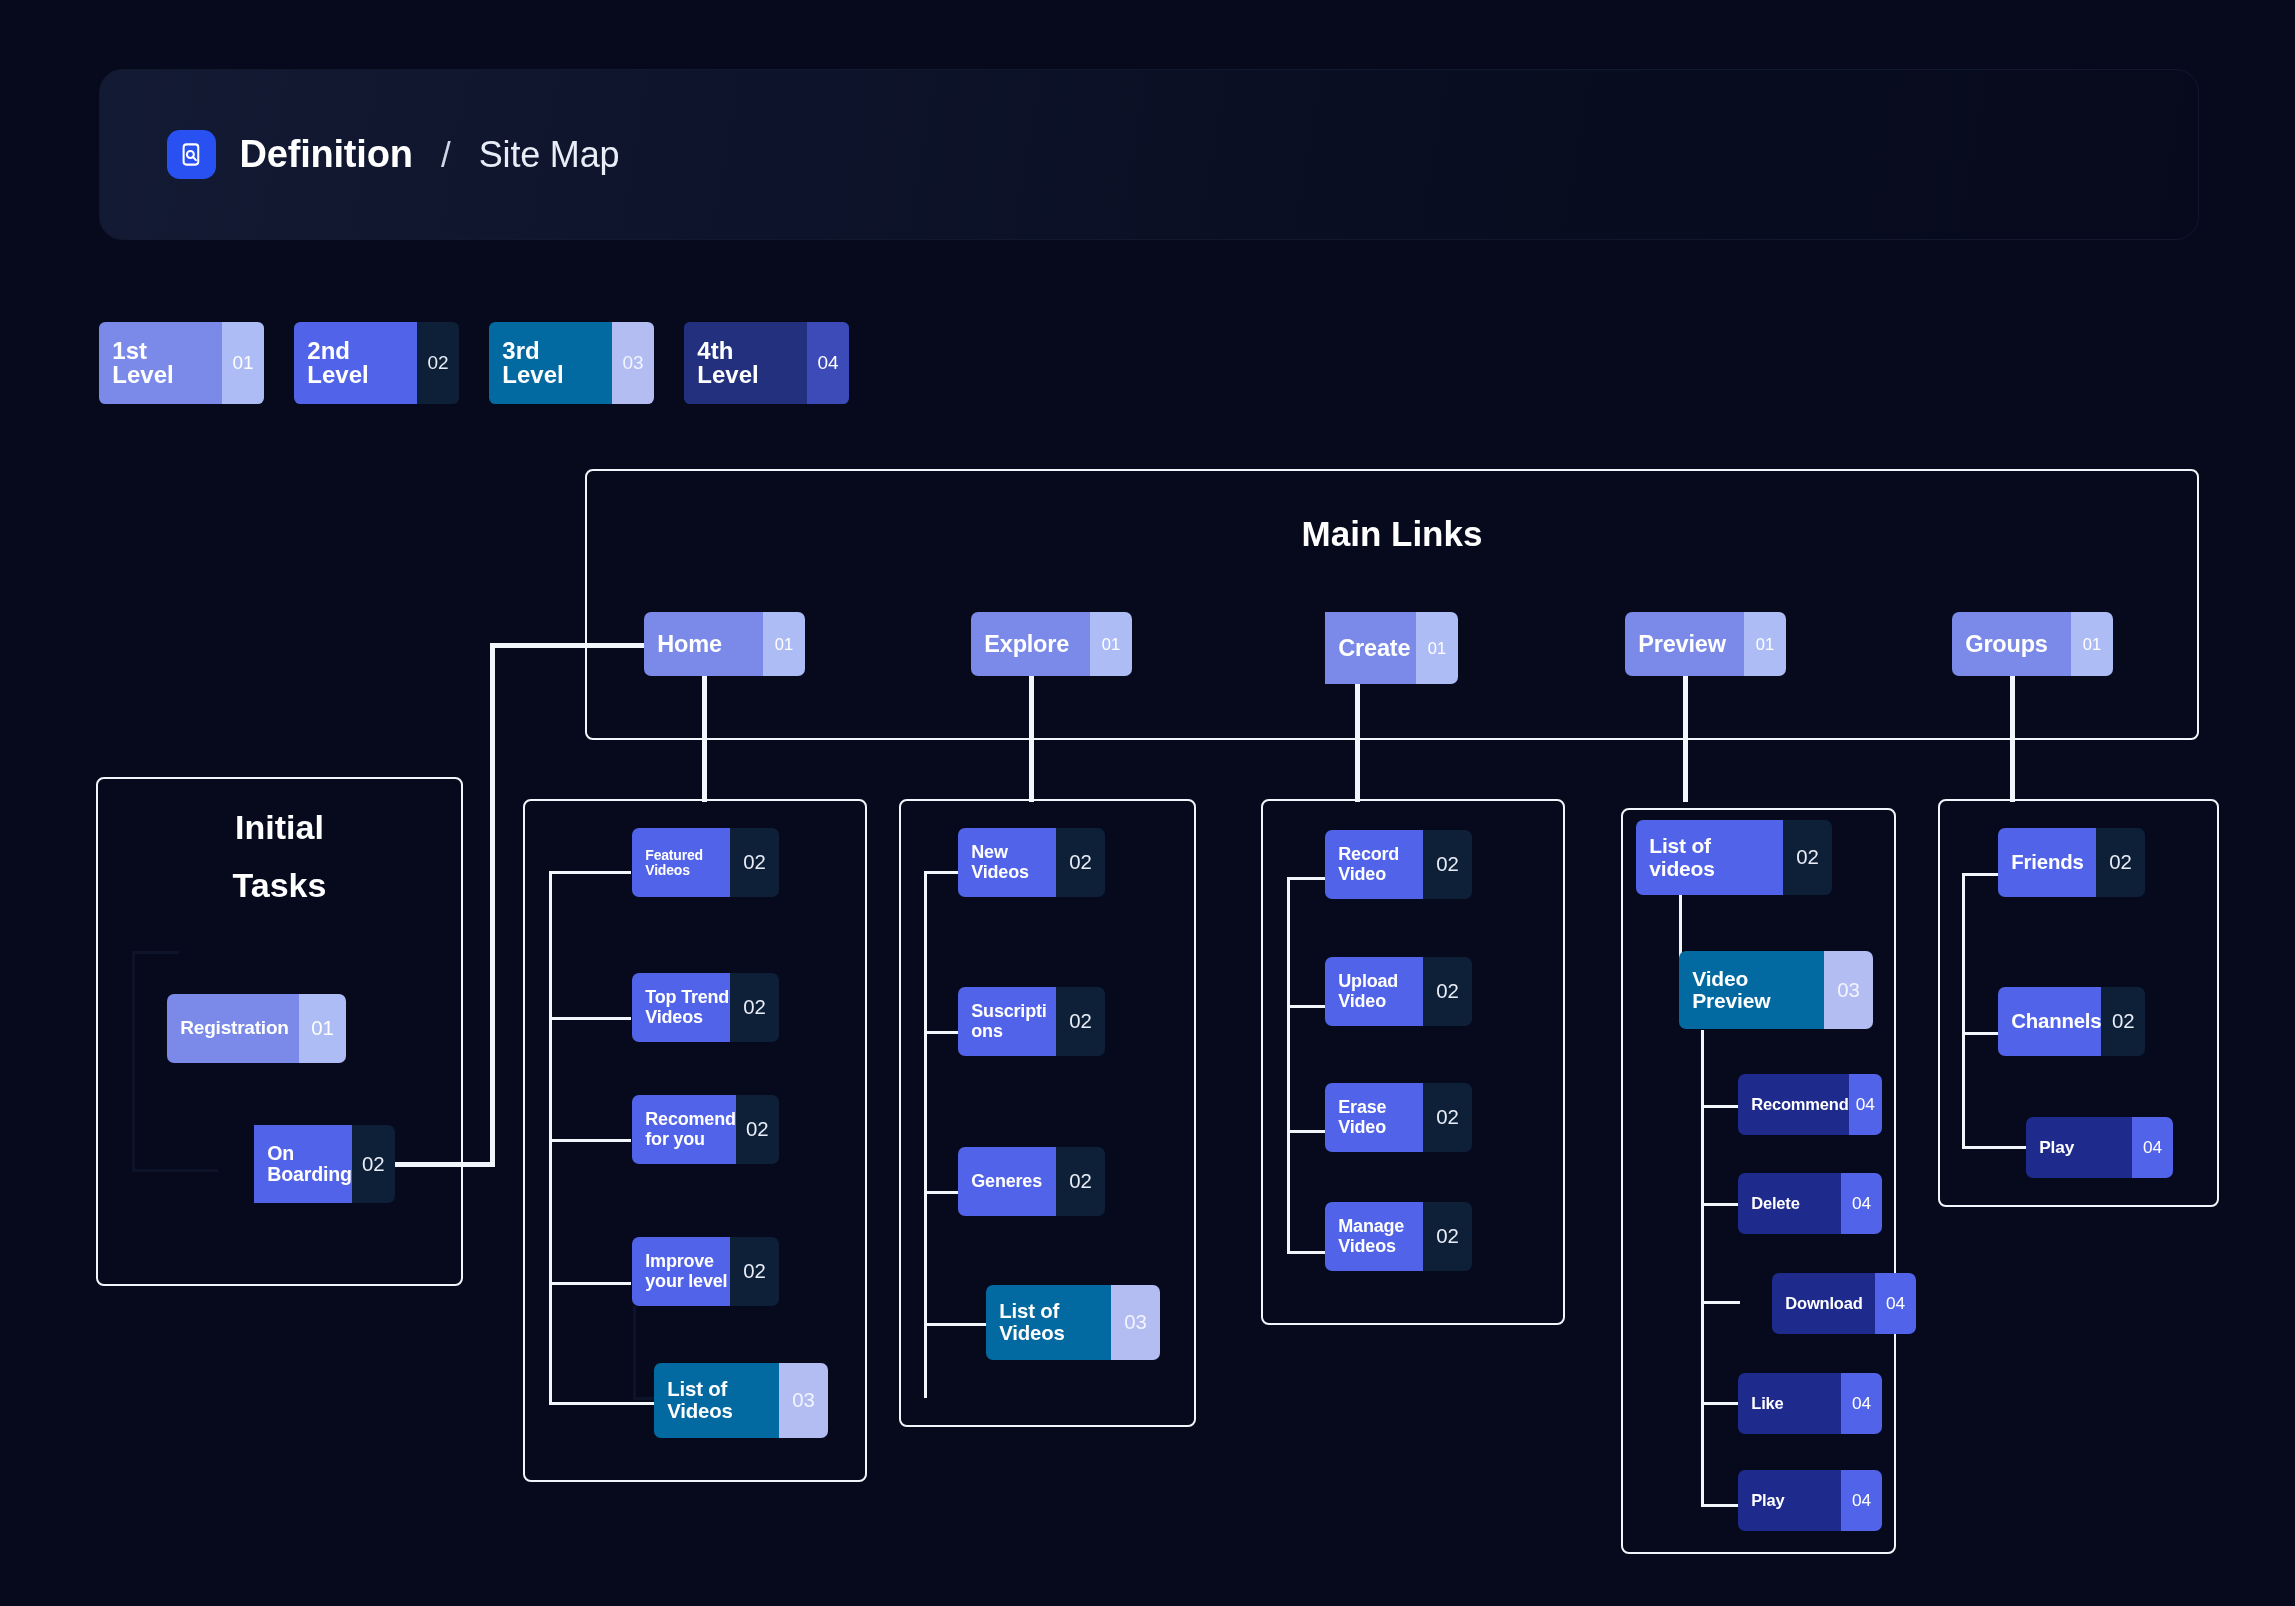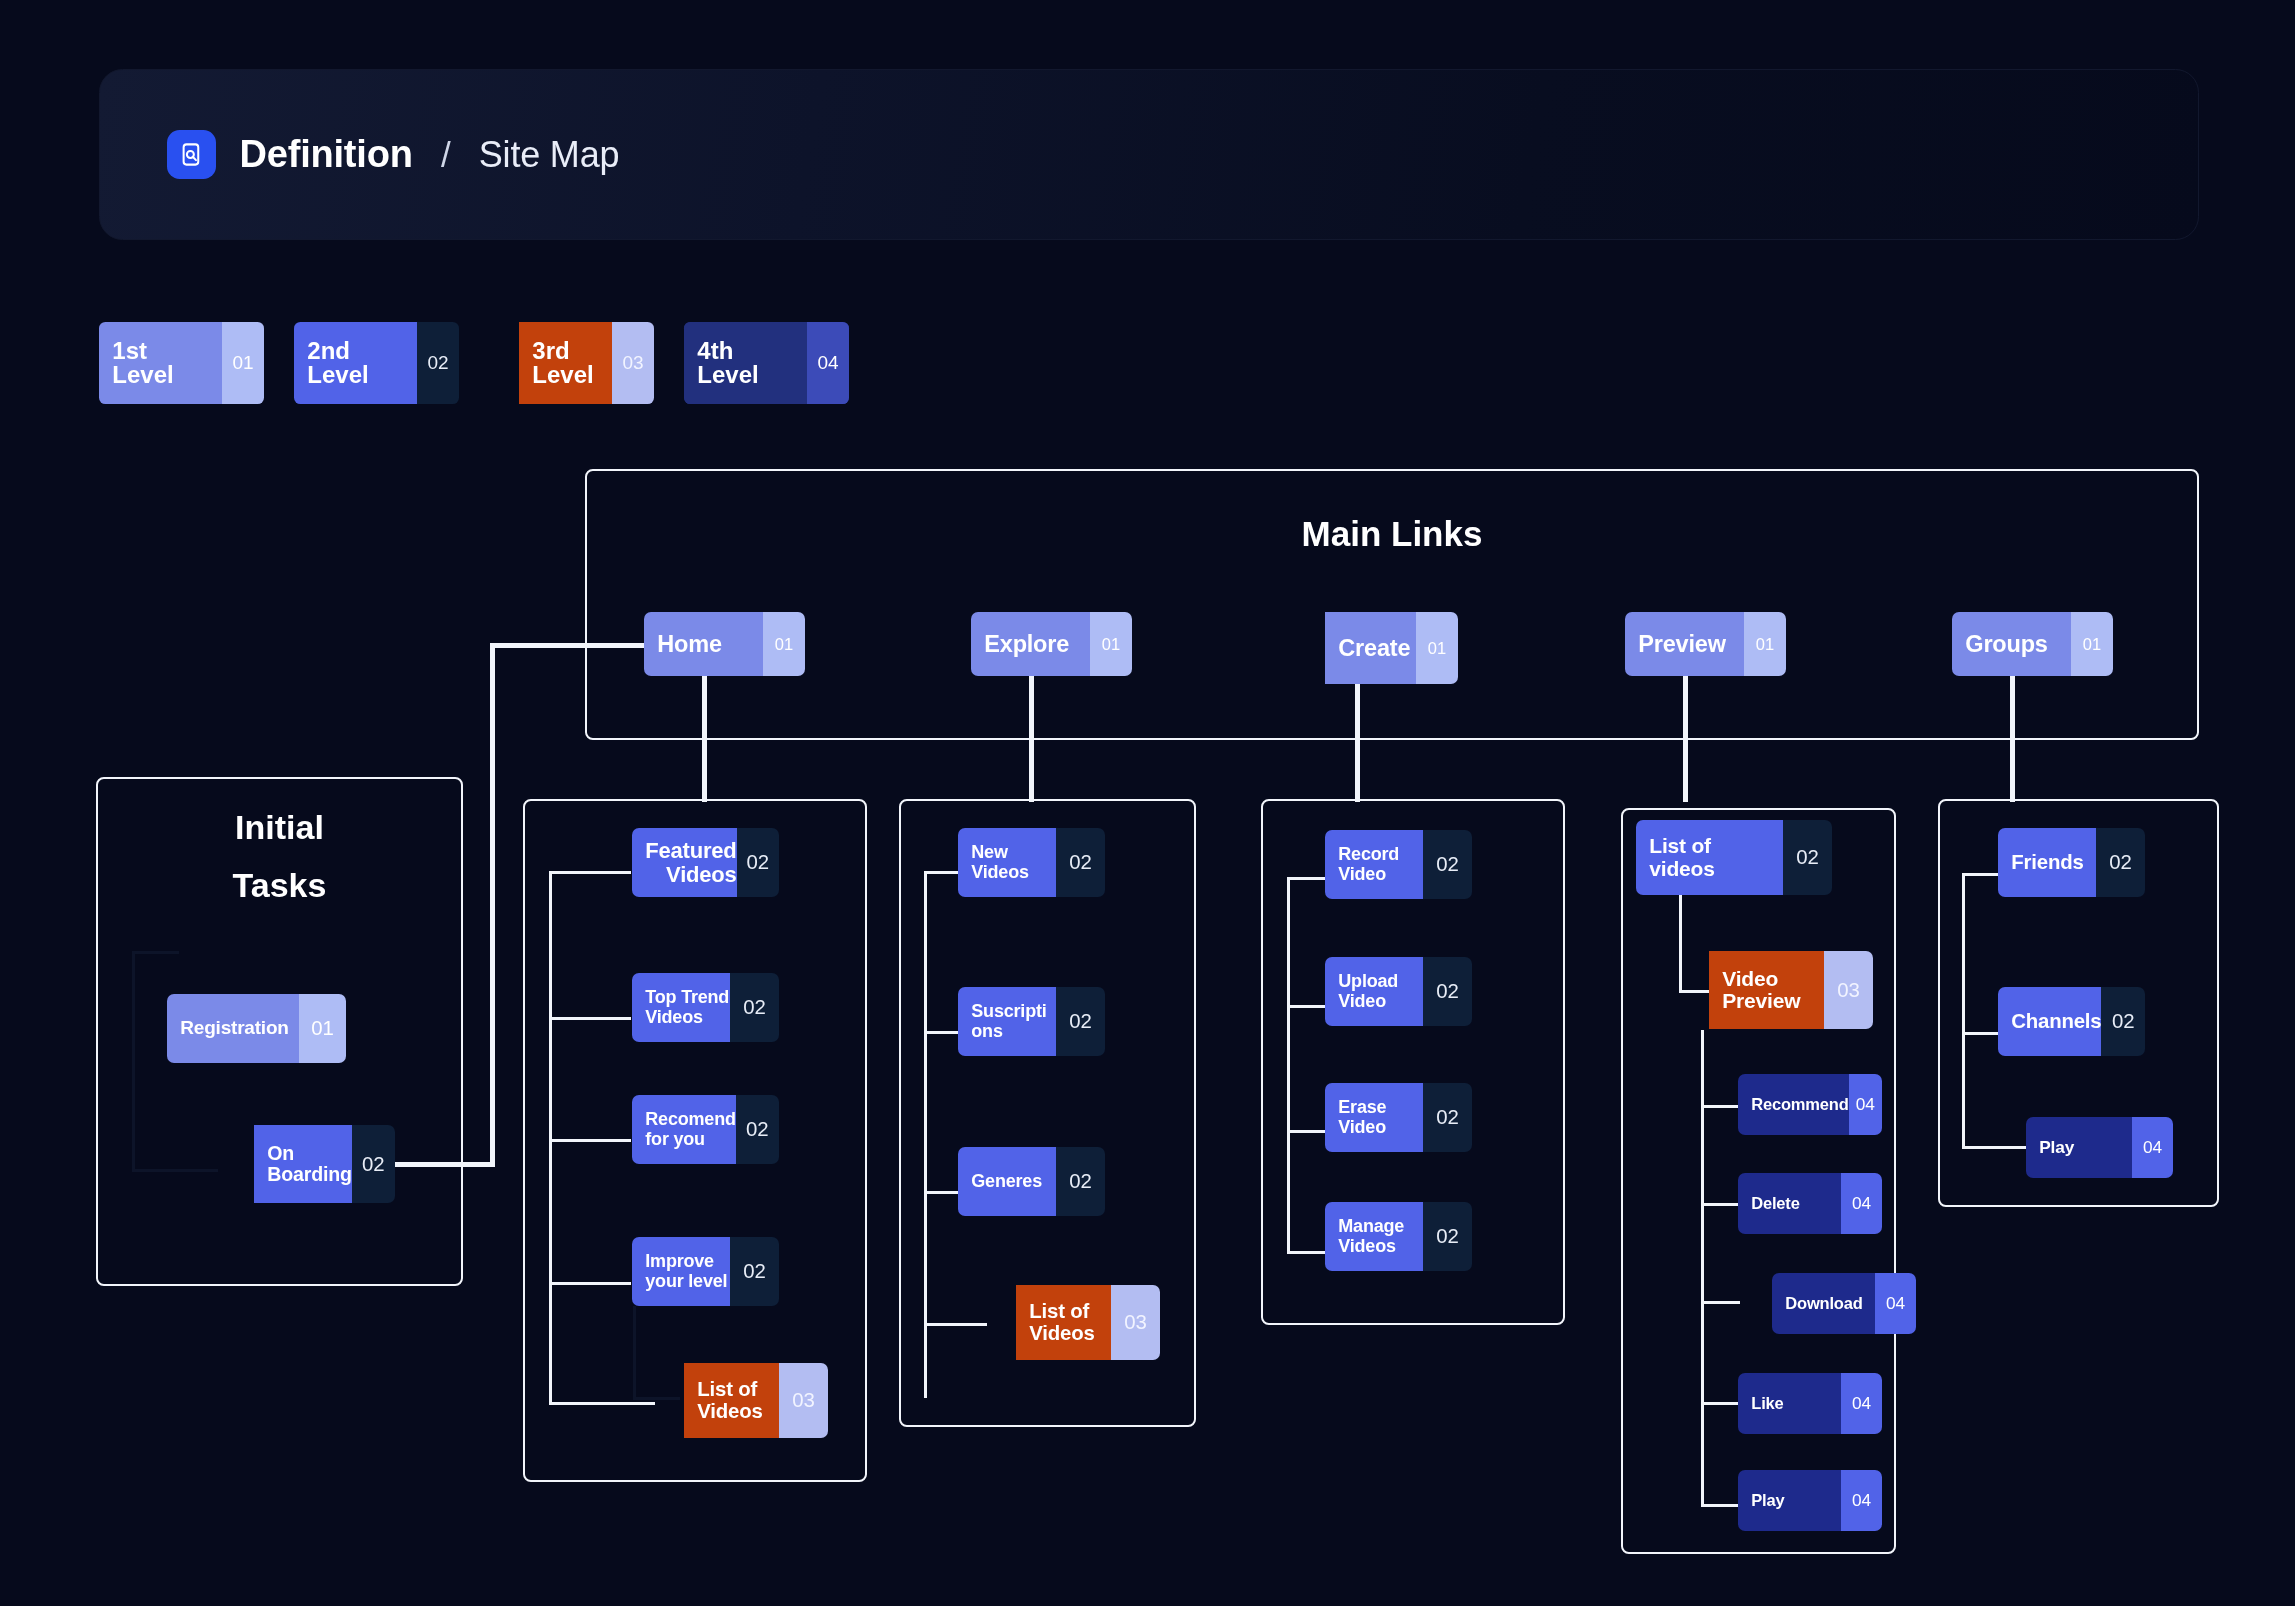--- a/index.html
+++ b/index.html
@@ -37,21 +37,21 @@
     display: flex; overflow: hidden; align-items: stretch;
   }
   .lg-body { flex: 1; display: flex; align-items: center; padding-left: 14px; }
   .lg-label { font-size: 24px; font-weight: 700; color: #fff; line-height: 1.02; }
   .lg-num { width: 42px; display: flex; align-items: center; justify-content: center;
             font-size: 19px; font-weight: 400; }
 
   
   .lv1 .c-body { background: #7b8ae8; } .lv1 .c-num { background: #aebcf5; color: #ffffff; }
   .lv2 .c-body { background: #5163e8; } .lv2 .c-num { background: #0e1f38; color: #e8edf7; }
-  .lv3 .c-body { background: #c2410c; margin-left: 30px; } .lv3 .c-num { background: #b3bdf2; color: #f2f4ff; }
+  .lv3 .c-body { background: #0369a1; } .lv3 .c-num { background: #b3bdf2; color: #f2f4ff; }
   .lv4 .c-body { background: #1e2a8c; } .lv4 .c-num { background: #5163e8; color: #ffffff; }
 
   
   .card { position: absolute; display: flex; border-radius: 7px; overflow: hidden; z-index: 6; }
   .c-body { flex: 1; display: flex; align-items: center; padding-left: 13.3px; }
   .c-label { color: #ffffff; font-weight: 700; line-height: 1.06; letter-spacing: -0.2px; }
   .c-num { display: flex; align-items: center; justify-content: center; font-weight: 400; }
 
   
   .panel { position: absolute; border: 2.4px solid #f2f5fb; border-radius: 7.8px; z-index: 2; }
@@ -178,21 +178,21 @@
   <div class="ln" style="left:549px; top:871px; width:3.1px; height:532px;"></div>
 
   <div class="ln" style="left:549px; top:871px; width:82px; height:3.1px;"></div>
   <div class="ln" style="left:549px; top:1017px; width:82px; height:3.1px;"></div>
   <div class="ln" style="left:549px; top:1139px; width:82px; height:3.1px;"></div>
   <div class="ln" style="left:549px; top:1282px; width:82px; height:3.1px;"></div>
   <div class="ln" style="left:549px; top:1402px; width:106px; height:3.1px;"></div>
 
   <div class="card lv2" style="left:632px; top:828px; width:147px; height:69px;">
     <div class="c-body">
-        <span class="c-label" style="font-size:22px;text-align:right;">Featured<br>Videos</span>
+        <span class="c-label" style="font-size:14px;">Featured<br>Videos</span>
       </div>
     <div class="c-num" style="width:49px;font-size:20.4px;">02</div>
   </div>
   <div class="card lv2" style="left:632px; top:973px; width:147px; height:69px;">
     <div class="c-body">
         <span class="c-label" style="font-size:18px;">Top Trend<br>Videos</span>
       </div>
     <div class="c-num" style="width:49px;font-size:20.4px;">02</div>
   </div>
   <div class="card lv2" style="left:632px; top:1095px; width:147px; height:69px;">

